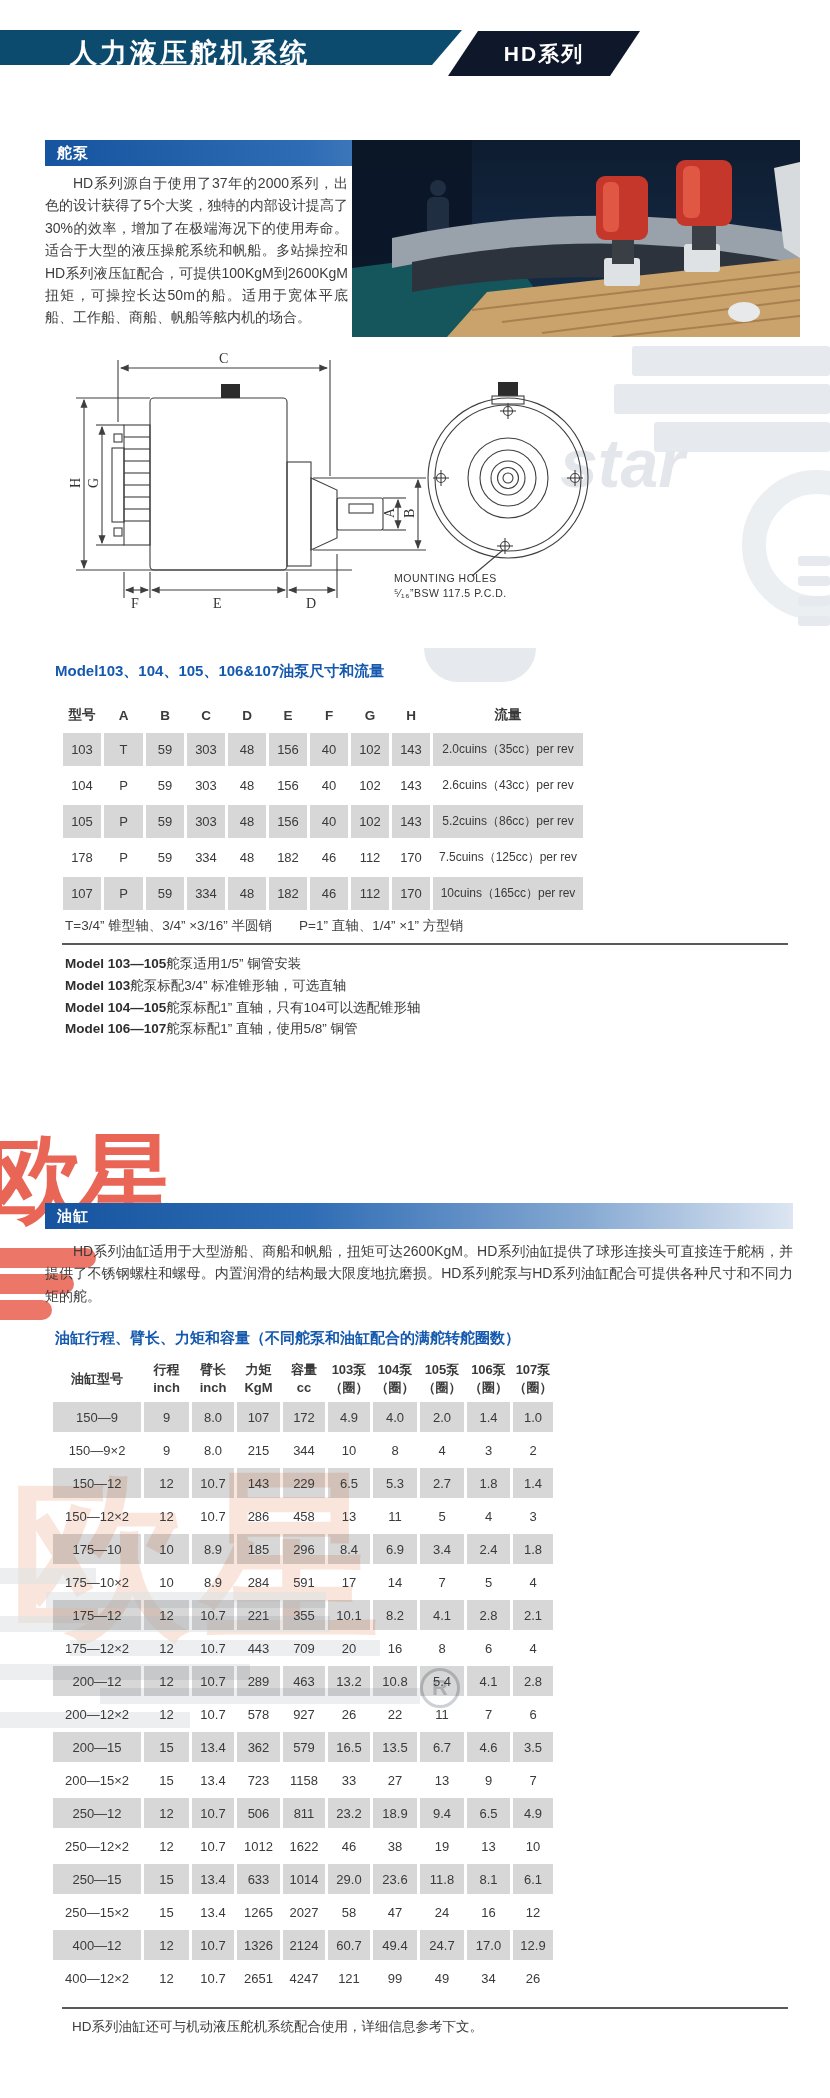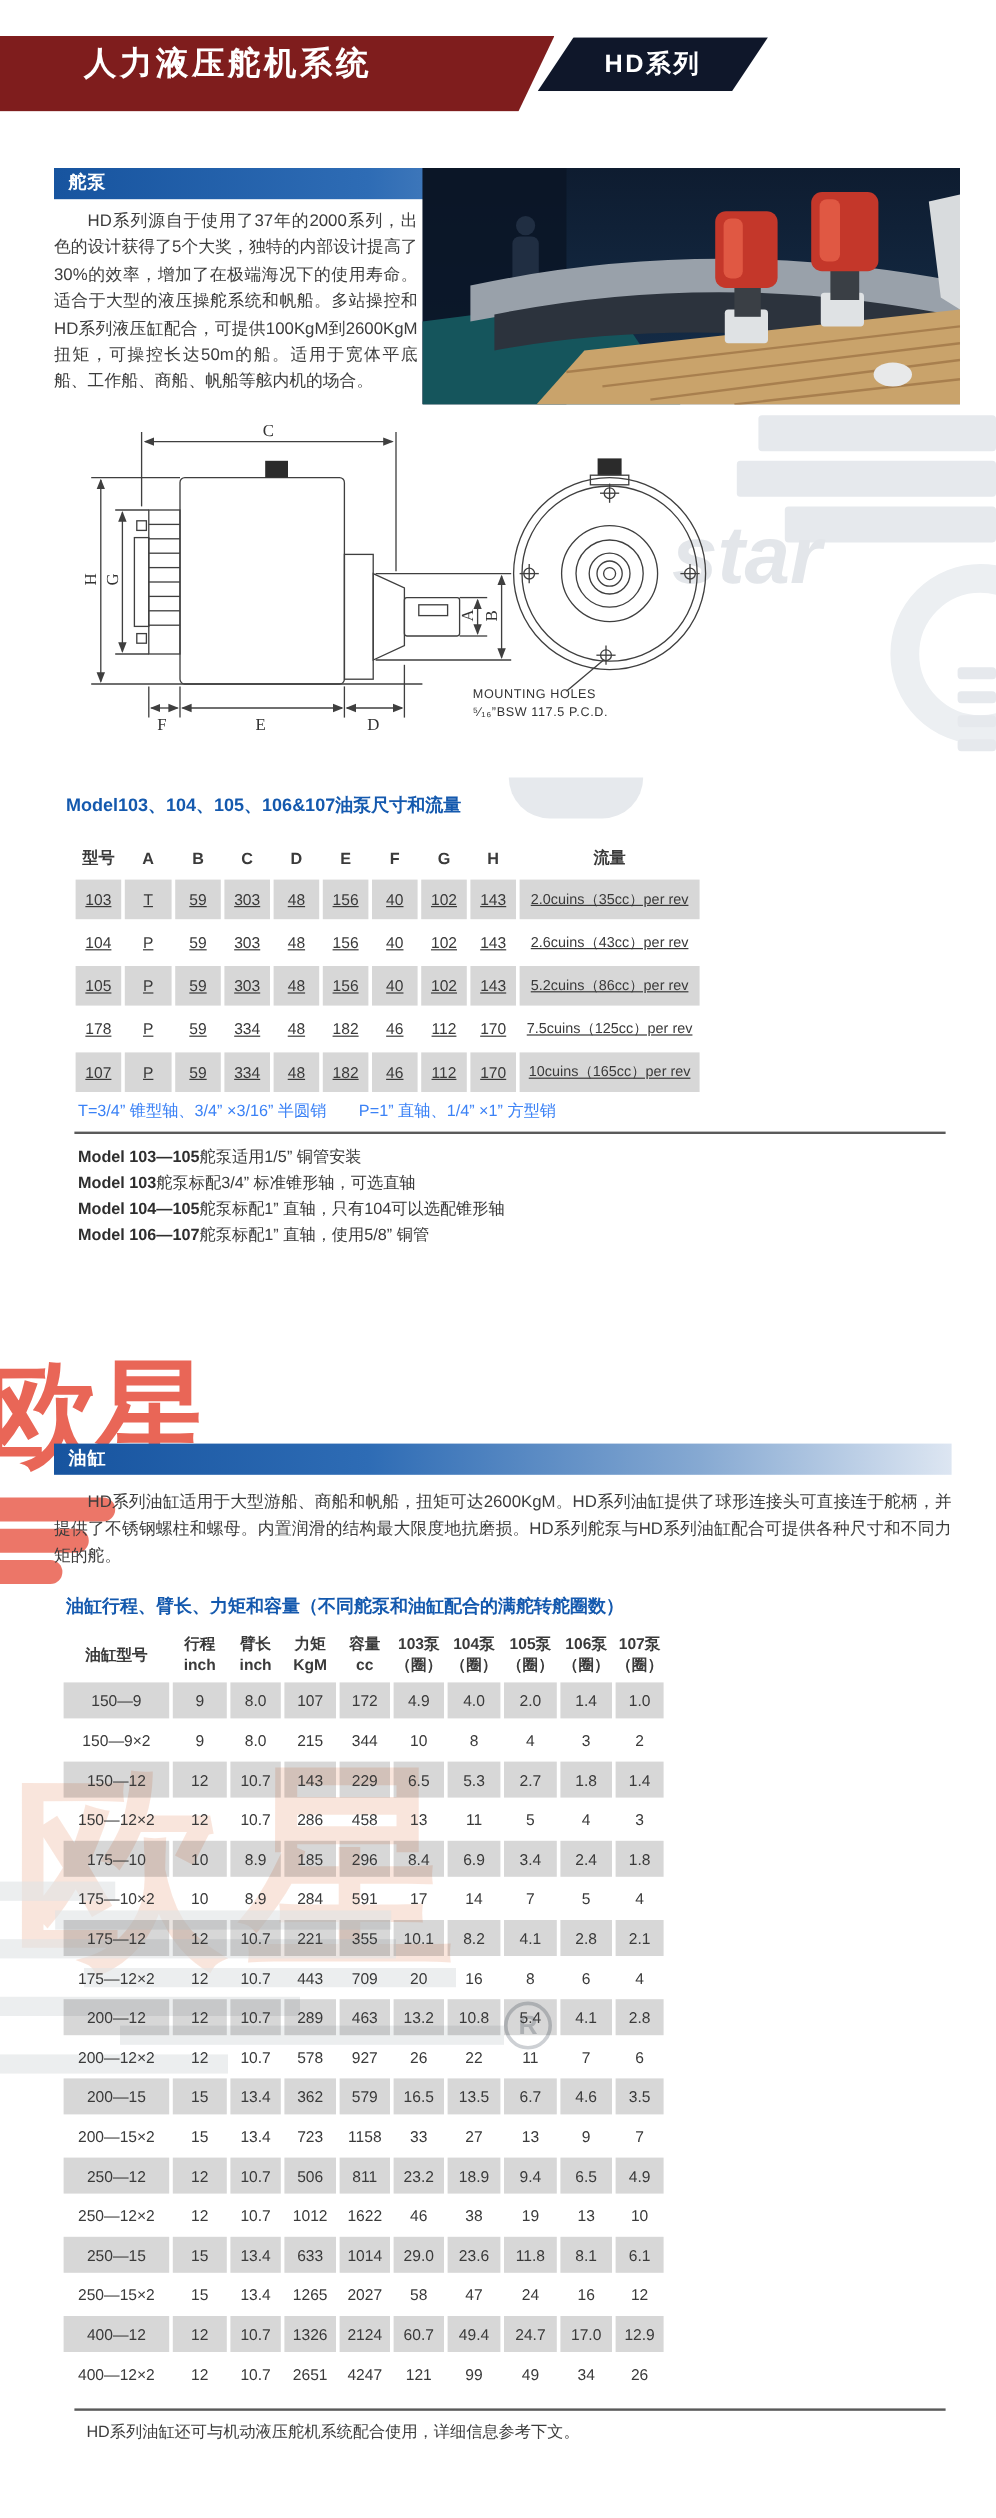--- a/index.html
+++ b/index.html
@@ -1,50 +1,50 @@
 <!DOCTYPE html>
 <html><head>
 <meta charset="utf-8">
 <style>
   html,body{margin:0;padding:0;background:#ffffff;}
   .page{position:relative;width:830px;height:2098px;background:#fff;overflow:hidden;
         font-family:"Liberation Sans","DejaVu Sans",sans-serif;color:#3d3d3d;}
   .page *{box-sizing:border-box;}
   
-  .titlebar{position:absolute;left:0;top:30px;width:462px;height:63px;background:#7f1d1d;
+  .titlebar{position:absolute;left:0;top:30px;width:462px;height:35px;background:#0c4a6e;
             clip-path:polygon(0 0,100% 0,calc(100% - 30px) 100%,0 100%);z-index:1;}
   .titlebar span{display:block;padding-left:70px;line-height:47px;color:#fff;
                  font-size:27px;font-weight:bold;letter-spacing:3px;}
   .badge{position:absolute;left:448px;top:31px;width:192px;height:45px;background:#0f172a;
          clip-path:polygon(30px 0,100% 0,calc(100% - 30px) 100%,0 100%);z-index:1;}
   .badge span{display:block;text-align:center;line-height:45px;color:#fff;font-size:21px;font-weight:bold;letter-spacing:2px;}
   
   .secbar{position:absolute;left:45px;width:748px;height:26px;z-index:1;
           background:linear-gradient(90deg,#17549f 0%,#2e6cb5 35%,#86a9d2 72%,#dde6f2 100%);}
   .secbar span{display:block;padding-left:12px;line-height:26px;color:#fff;font-size:15px;font-weight:bold;letter-spacing:1px;}
   
   .para{position:absolute;margin:0;font-size:14px;line-height:22.4px;color:#3d3d3d;
         text-indent:2em;text-align:justify;z-index:1;}
   .pump-para{left:45px;top:172px;width:303px;}
   .cyl-para{left:45px;top:1240px;width:748px;}
   .btitle{position:absolute;left:55px;margin:0;font-size:15px;font-weight:bold;color:#1459ae;z-index:1;}
-  .note{position:absolute;font-size:13.5px;color:#3b82f6;z-index:1;}
+  .note{position:absolute;font-size:13.5px;color:#404040;z-index:1;}
   .rule{position:absolute;left:62px;width:726px;border:none;border-top:2px solid #5a5a5a;margin:0;z-index:1;}
   .notes{position:absolute;left:65px;top:953px;font-size:13.5px;line-height:21.8px;color:#3a3a3a;z-index:1;}
   .notes b{color:#2e2e2e;}
   .footnote{position:absolute;left:72px;top:2018px;font-size:13.5px;color:#3d3d3d;z-index:1;}
   
   table{position:absolute;border-collapse:separate;border-spacing:3px;z-index:1;}
   th,td{text-align:center;vertical-align:middle;color:#3a3a3a;padding:0;}
   th{font-weight:bold;font-size:13.5px;}
   td{font-size:13px;}
   tr.shade td{background:rgba(0,0,0,0.155);}
   .t1{left:60px;top:697px;}
   .t1 th{height:30px;}
-  .t1 td{height:33px;text-decoration:underline;}
+  .t1 td{height:33px;}
   .t1 td:last-child{font-size:12px;white-space:nowrap;}
   .t2{left:50px;top:1356px;}
   .t2 th{height:40px;font-size:13px;}
   .t2 th div{line-height:18px;}
   .t2 td{height:30px;}
   
   .photo{position:absolute;left:352px;top:140px;width:448px;height:197px;z-index:1;}
   .drawing{position:absolute;left:0;top:330px;width:830px;height:360px;z-index:1;}
   
   .wm{position:absolute;inset:0;z-index:0;}

